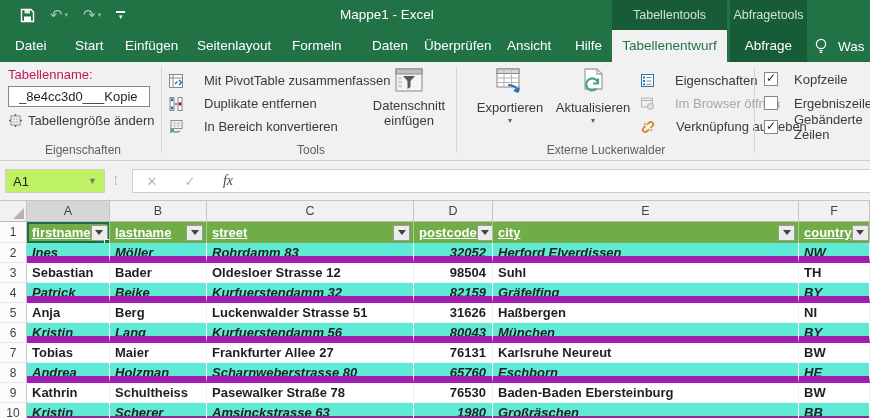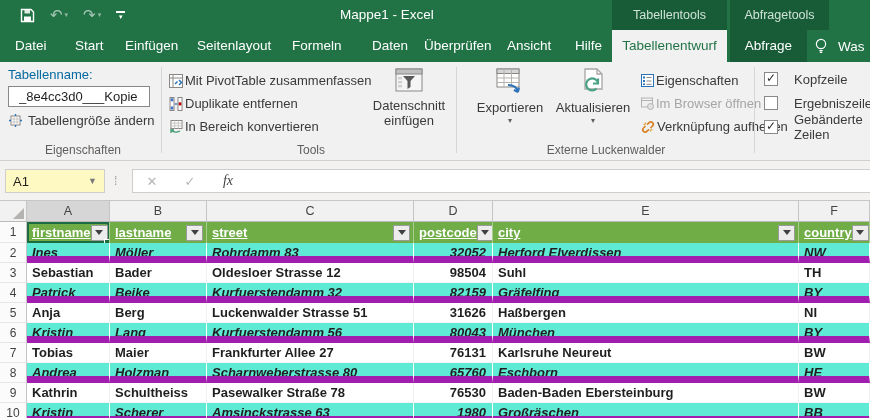--- a/index.html
+++ b/index.html
@@ -14,67 +14,67 @@
   .undo-glyph, .redo-glyph { font-size: 15px; color: rgba(255,255,255,.6); }
   .mini-caret { font-size: 7px; color: rgba(255,255,255,.5); }
   .qat-custom { display: flex; flex-direction: column; align-items: center; }
   .qat-custom .bar { width: 9px; height: 2px; background: #fff; margin-bottom: 1px; }
   .qat-custom .car { font-size: 7px; color: #fff; line-height: 5px; }
   .win-title { position: absolute; left: 340px; top: 0; height: 30px; line-height: 30px;
                color: #fff; font-size: 13.5px; }
   .ctx-box { position: absolute; top: 0; height: 30px; line-height: 30px; text-align: center;
              background: #185C37; color: #cfe3d8; font-size: 12.5px; }
   .ctx-tables { left: 612px; width: 115px; }
-  .ctx-query  { left: 730px; width: 99px; }
+  .ctx-query  { left: 730px; width: 77px; }
 
   
   .menubar { position: relative; height: 32px; background: #217346; }
   .tab { position: absolute; top: 0; height: 32px; line-height: 32px; color: #fff;
          font-size: 13.5px; cursor: default; }
   .t0 { left: 15px; }  .t1 { left: 75px; }  .t2 { left: 125px; text-align: center; } .t3 { left: 197px; }
   .t4 { left: 292px; } .t5 { left: 372px; } .t6 { left: 424px; } .t7 { left: 507px; }
   .t8 { left: 575px; }
   .tab-active { left: 612px; width: 115px; background: #f1f1f1; color: #217346; text-align: center; }
   .tab-ctx { left: 730px; width: 77px; background: #185C37; text-align: center; }
   .tellme { position: absolute; left: 814px; top: 0; height: 32px; display: flex;
             align-items: center; gap: 10px; color: #fff; font-size: 13.5px; white-space: nowrap; }
 
   
   .ribbon { position: relative; height: 99px; background: #f1f1f1; border-bottom: 1px solid #d2d0ce; }
   .rdiv { position: absolute; top: 5px; height: 86px; width: 1px; background: #d8d6d4; }
   .group-label { position: absolute; bottom: 3px; font-size: 12px; color: #605e5c; text-align: center; }
-  .ritem { display: flex; align-items: center; gap: 1px; height: 23px; font-size: 13px;
+  .ritem { display: flex; align-items: center; gap: 20px; height: 23px; font-size: 13px;
            color: #3b3a39; cursor: default; white-space: nowrap; }
   .ritem.disabled { color: #a8a6a4; }
   .bigbtn { position: absolute; top: 5px; display: flex; flex-direction: column; align-items: center;
             font-size: 13px; color: #3b3a39; text-align: center; cursor: default; }
   .bigbtn .lbl { line-height: 15px; margin-top: 3px; }
   .bigbtn .caret { font-size: 8px; color: #605e5c; margin-top: 1px; }
 
   .g-props { position: absolute; left: 8px; top: 5px; width: 150px; }
-  .g-props .cap { font-size: 13px; color: #0369a1; }
+  .g-props .cap { font-size: 13px; color: #be185d; }
   .tname-input { margin-top: 4px; width: 142px; height: 21px; border: 1px solid #8a8886;
                  font-size: 13px; padding: 0 10px; color: #201f1e; background: #fff;
                  font-family: "Liberation Sans", sans-serif; }
   .resize-btn { margin-top: 6px; display: flex; align-items: center; gap: 5px;
                 font-size: 13px; color: #3b3a39; cursor: default; }
 
   .g-tools { position: absolute; left: 168px; top: 7px; }
   .g-ext-stack { position: absolute; left: 640px; top: 7px; }
 
   .cbx { display: flex; align-items: center; gap: 16px; font-size: 13px; color: #3b3a39;
          height: 16px; margin-bottom: 8px; cursor: default; }
   .cbx .box { width: 14px; height: 14px; background: #fff; border: 1px solid #8a8886;
               position: relative; flex: none; }
   .cbx.checked .box::after { content: "✓"; position: absolute; left: 1px; top: -2px;
                              font-size: 12px; color: #323130; }
 
   
   .fbar { position: relative; height: 40px; background: #f3f2f1; border-bottom: 1px solid #c8c6c4; }
-  .namebox { position: absolute; left: 5px; top: 8px; width: 100px; height: 24px; background: #fef9c3;
+  .namebox { position: absolute; left: 5px; top: 8px; width: 100px; height: 24px; background: #bef264;
              border: 1px solid #d0cecc; display: flex; align-items: center; justify-content: space-between;
              padding: 0 7px; font-size: 13px; color: #201f1e; }
   .namebox .nb-caret { font-size: 9px; color: #7a7a7a; }
   .fdots { position: absolute; left: 114px; top: 13px; color: #a19f9d; font-size: 12px; letter-spacing: -1px; }
   .fx-field { position: absolute; left: 132px; top: 8px; right: 0; height: 24px; background: #fff;
               border: 1px solid #d0cecc; border-right: none; display: flex; align-items: center; }
   .fx-field .fbtn { width: 38px; text-align: center; font-size: 13px; color: #b8b6b4; cursor: default; }
   .fx-field .fxsym { color: #444; font-size: 14px; font-family: "Liberation Serif", serif; }
   .formula-input { flex: 1; height: 100%; border: none; outline: none; font-size: 13px; padding: 0 6px; }
 

